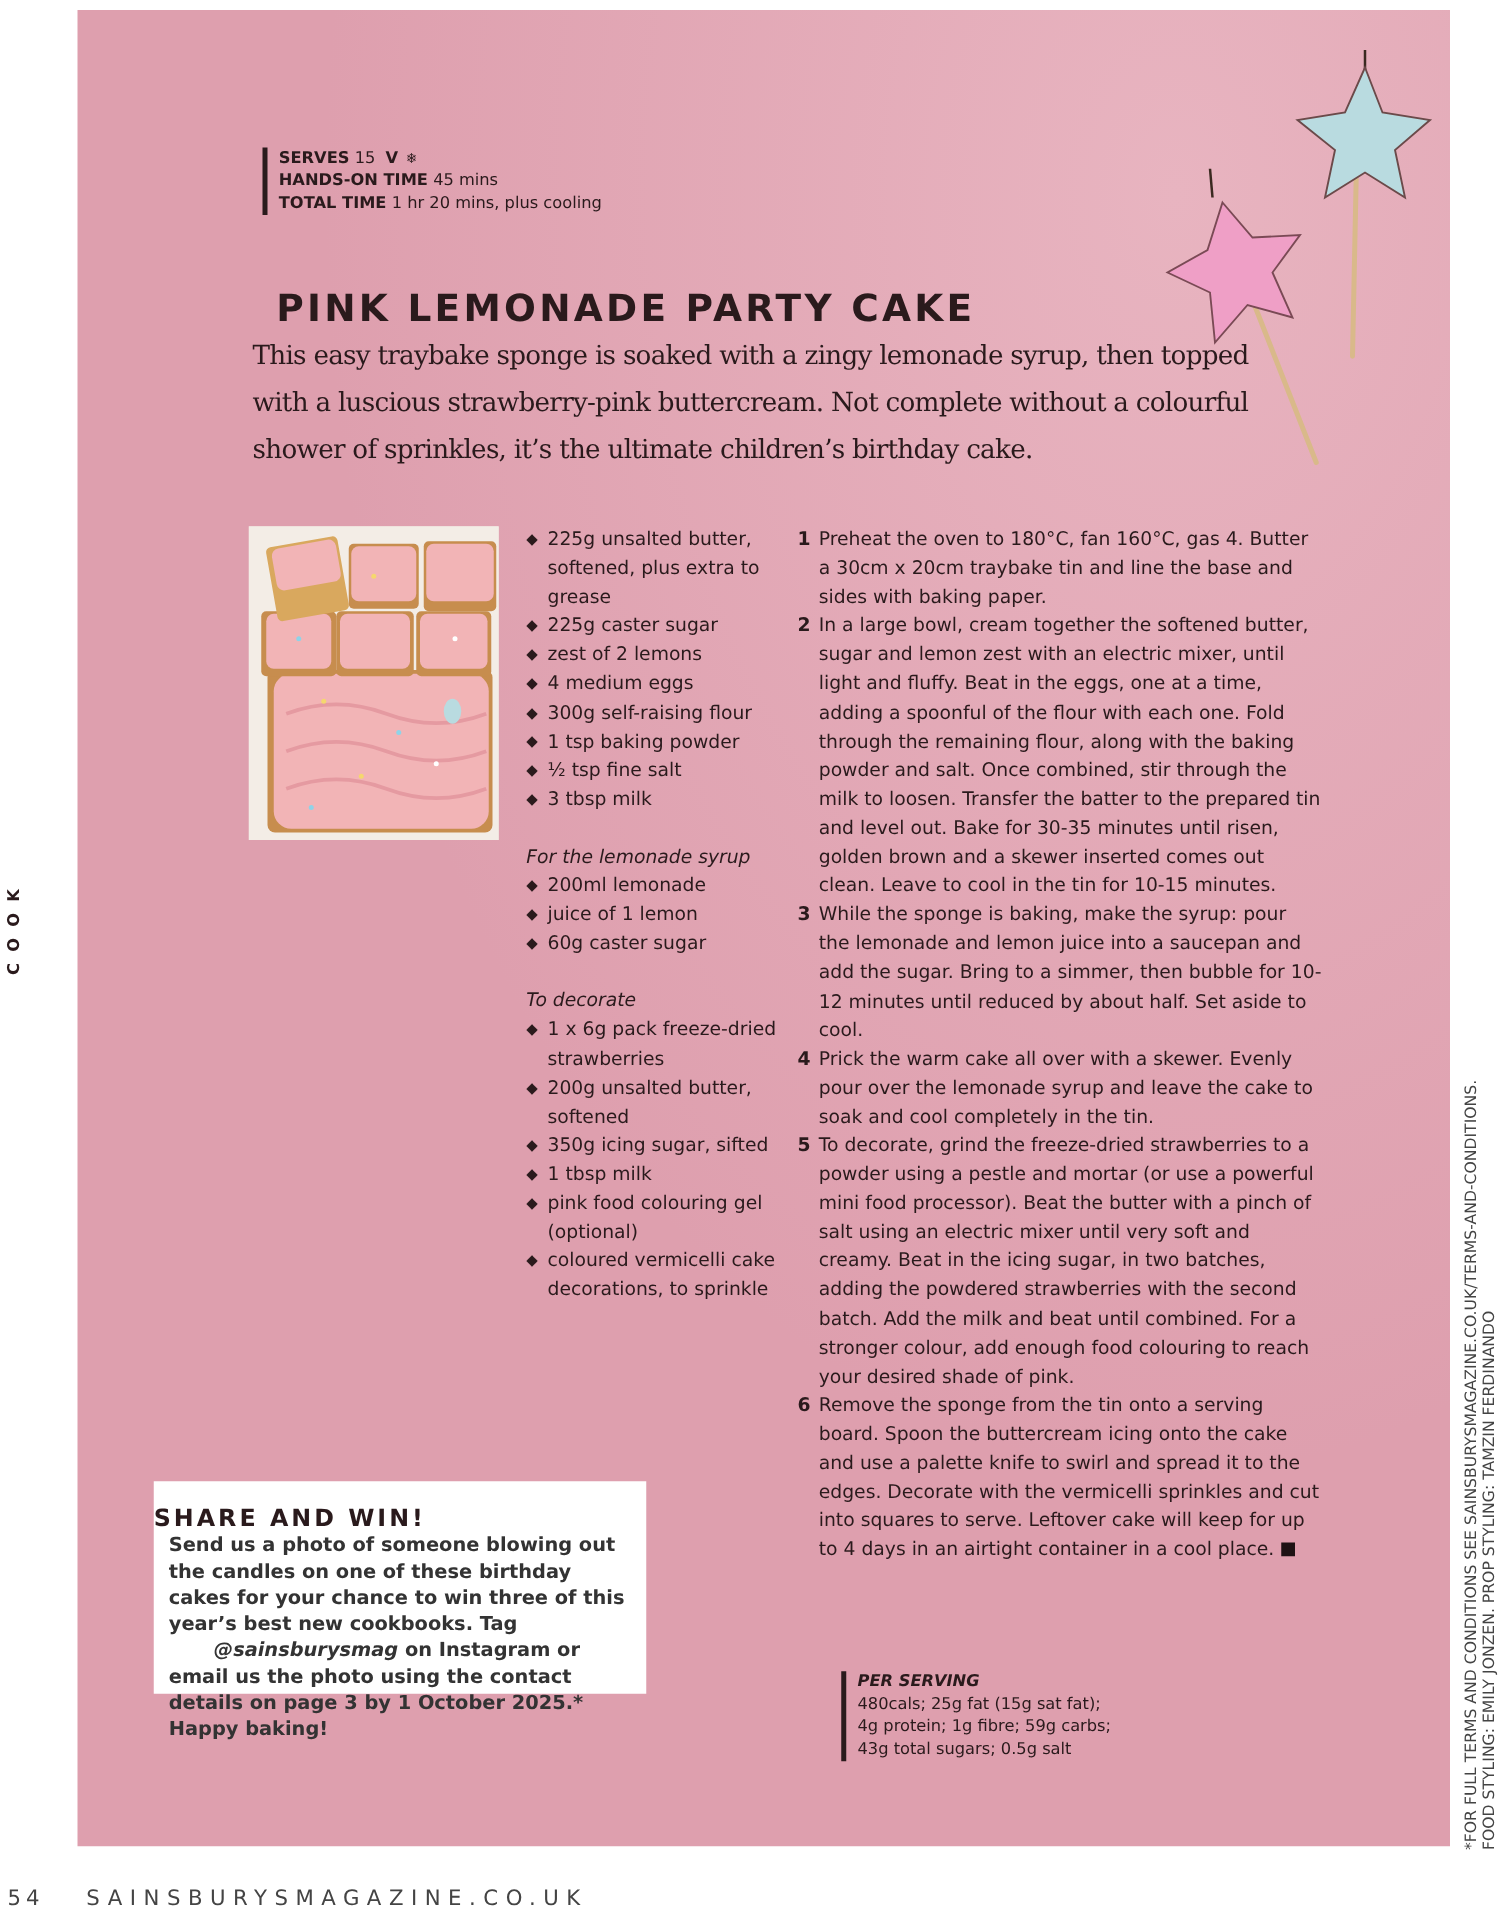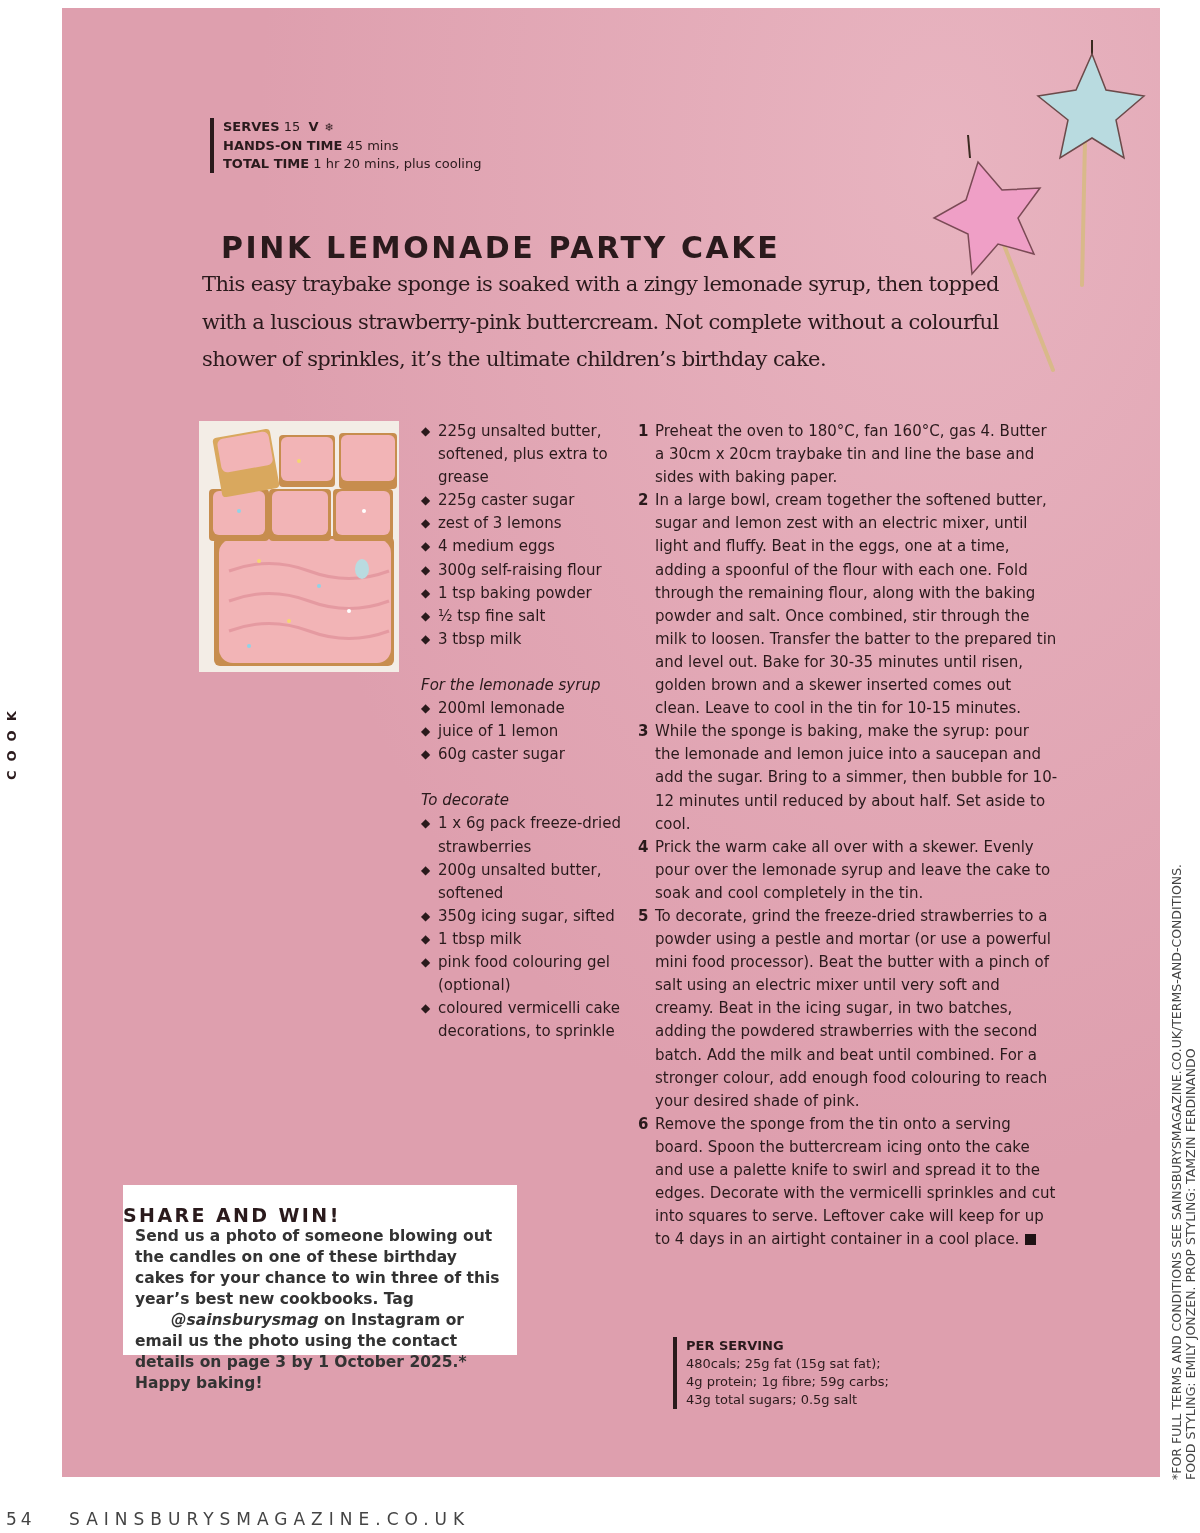--- a/index.html
+++ b/index.html
@@ -43,21 +43,21 @@
     position:absolute; left:638px; top:420px; width:420px; font-size:15px; line-height:23.1px;
   }
   .method ol { list-style:none; margin:0; padding:0; }
   .method li { position:relative; padding-left:17px; }
   .method li .num { position:absolute; left:0; top:0; font-weight:700; }
   .end-mark { display:inline-block; width:11px; height:11px; background:#1e1214; margin-left:6px; vertical-align:-1px; }
   .nutrition {
     position:absolute; left:673px; top:1337px; border-left:4px solid #2a1a1c;
     padding-left:9px; font-size:13px; line-height:18px;
   }
-  .nutrition .nut-title { font-weight:700; }
+  .nutrition .nut-title { font-weight:700;font-style:italic; }
   .share {
     position:absolute; left:123px; top:1185px; width:394px; height:170px; background:#ffffff;
     text-align:left; font-size:15.5px; line-height:21px; box-sizing:border-box; padding-top:19px;
   }
   .share h3 { margin:0 0 0 0; font-size:19px; letter-spacing:2.4px; font-weight:700; line-height:22px; }
   .share p { margin:0; font-weight:700; color:#333; padding:0 12px; }
   .share .handle { font-style:italic;margin-left:36px; }
   .side-label {
     position:absolute; left:4px; top:700px; width:14px; height:80px;
     writing-mode:vertical-rl; transform:rotate(180deg); font-size:13px; font-weight:700;
@@ -133,21 +133,21 @@
     <circle cx="165" cy="90" r="2" fill="#ffffff"></circle>
       <circle cx="50" cy="225" r="2" fill="#8fd3e8"></circle>
     <ellipse cx="163" cy="148" rx="7" ry="10" fill="#b9dbe0"></ellipse>
   </svg>
 </div>
 
 <div class="ing">
   <ul>
     <li><span class="diamond">◆</span><span>225g unsalted butter, softened, plus extra to grease</span></li>
     <li><span class="diamond">◆</span><span>225g caster sugar</span></li>
-    <li><span class="diamond">◆</span><span>zest of 3 lemons</span></li>
+    <li><span class="diamond">◆</span><span>zest of 2 lemons</span></li>
     <li><span class="diamond">◆</span><span>4 medium eggs</span></li>
     <li><span class="diamond">◆</span><span>300g self-raising flour</span></li>
     <li><span class="diamond">◆</span><span>1 tsp baking powder</span></li>
     <li><span class="diamond">◆</span><span>½ tsp fine salt</span></li>
     <li><span class="diamond">◆</span><span>3 tbsp milk</span></li>
   </ul>
   <h4>For the lemonade syrup</h4>
   <ul>
     <li><span class="diamond">◆</span><span>200ml lemonade</span></li>
     <li><span class="diamond">◆</span><span>juice of 1 lemon</span></li>

